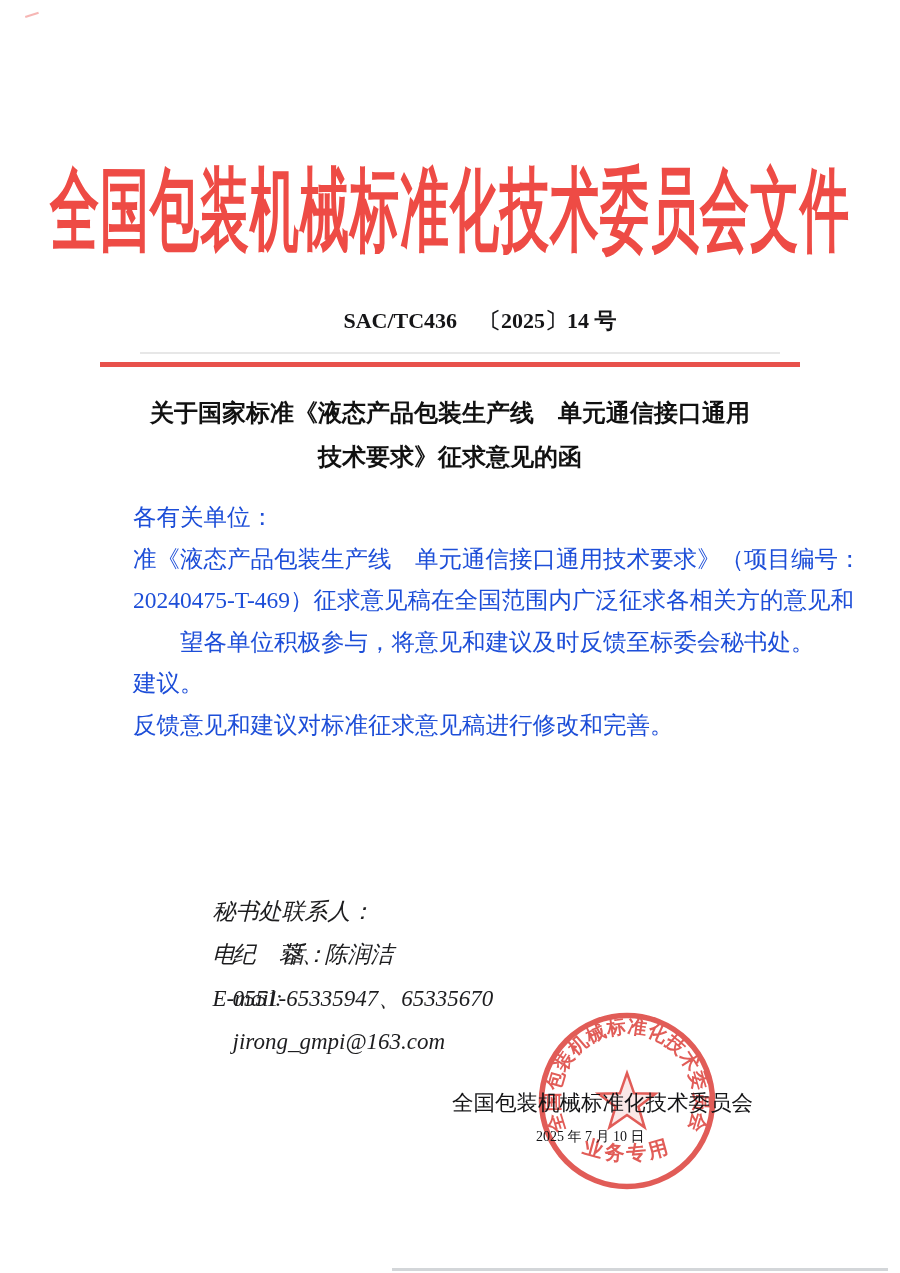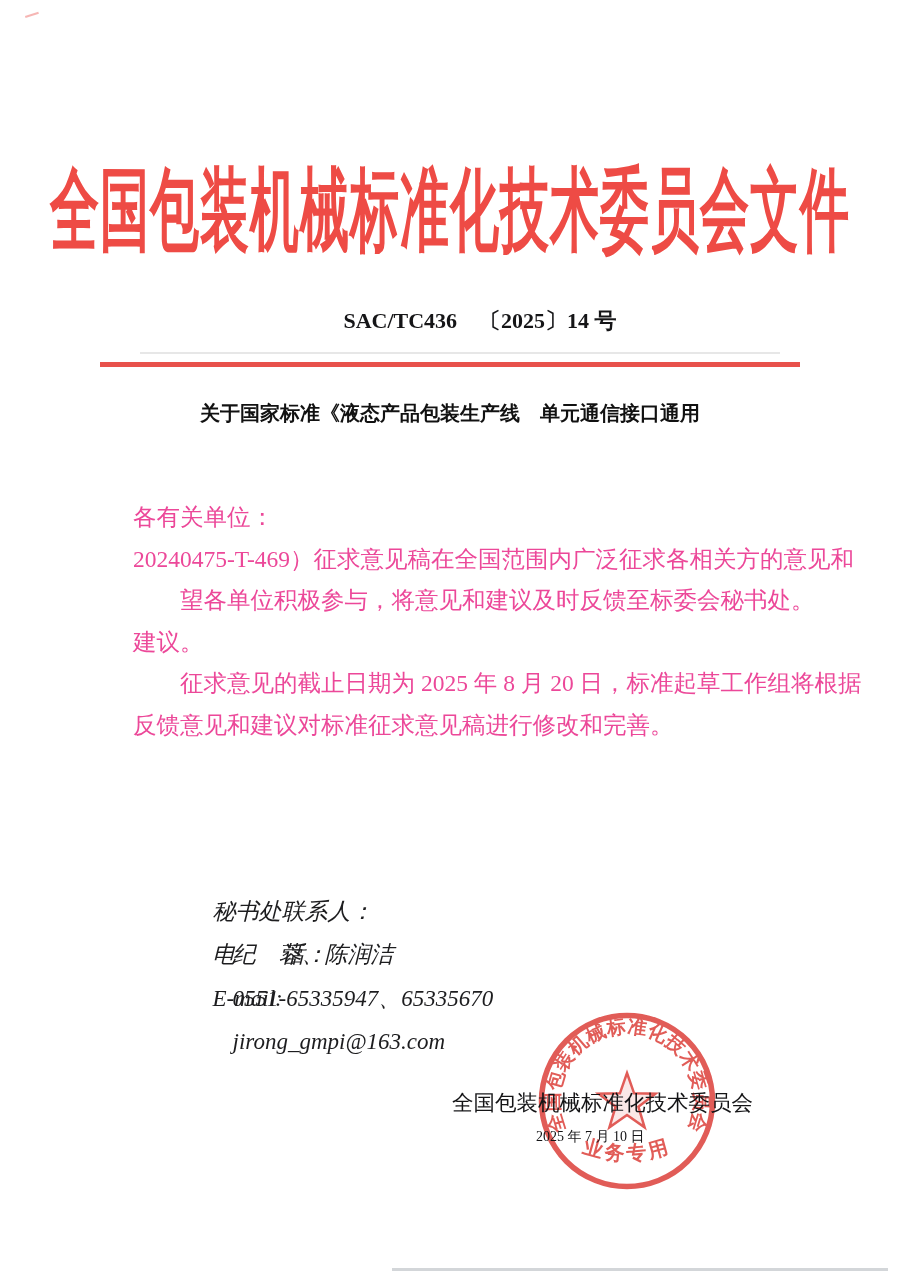--- a/index.html
+++ b/index.html
@@ -25,25 +25,25 @@
   .doc-number{
     position:absolute;left:0;right:0;top:306px;text-align:center;
     font-size:22px;font-weight:700;color:#151517;transform:translateX(30px);
     white-space:pre;
   }
   
   .red-divider{position:absolute;left:100px;top:362px;width:700px;height:5px;
     background:#e8514b;}
   
   .subject{position:absolute;left:0;right:0;top:391px;text-align:center;
-    font-weight:700;font-size:20px;color:#111;}
+    font-weight:700;font-size:24px;color:#111;}
   .subject .line{line-height:44px;white-space:pre;}
   
   .body-text{position:absolute;left:133px;top:497px;width:680px;
-    font-size:23.5px;line-height:41.6px;color:#ec4899;}
+    font-size:23.5px;line-height:41.6px;color:#1d4ed8;}
   .body-text .bline{white-space:pre;}
   
   .contacts{position:absolute;left:178px;top:846px;font-size:23px;color:#1d1d1f;}
   .contact-row{height:43.5px;line-height:43.5px;white-space:pre;font-style:italic;}
   .c-label{white-space:pre;}
   .c-value{white-space:pre;margin-left:20px;}
   
   .sig-org{position:absolute;left:452px;top:1088px;font-size:21.5px;color:#141416;
     white-space:pre;z-index:3;}
   .sig-date{position:absolute;left:536px;top:1128px;font-size:14px;color:#141416;
@@ -63,28 +63,29 @@
   <div class="bottom-scan-line"></div>
 
   <div class="letterhead">全国包装机械标准化技术委员会文件</div>
 
   <div class="doc-number">SAC/TC436　〔2025〕14 号</div>
 
   <div class="red-divider"></div>
 
   <div class="subject">
     <div class="line">关于国家标准《液态产品包装生产线　单元通信接口通用</div>
+    <div class="line">技术要求》征求意见的函</div>
   </div>
 
   <div class="body-text">
     <div class="bline">各有关单位：</div>
+    <div class="bline">准《液态产品包装生产线　单元通信接口通用技术要求》（项目编号：</div>
     <div class="bline">20240475-T-469）征求意见稿在全国范围内广泛征求各相关方的意见和</div>
     <div class="bline">　　望各单位积极参与，将意见和建议及时反馈至标委会秘书处。</div>
     <div class="bline">建议。</div>
-    <div class="bline">　　征求意见的截止日期为 2025 年 8 月 20 日，标准起草工作组将根据</div>
     <div class="bline">反馈意见和建议对标准征求意见稿进行修改和完善。</div>
   </div>
 
   <div class="contacts">
     <div class="contact-row">
       <span class="c-label">秘书处联系人：</span>
       <span class="c-value">纪　蓉、陈润洁</span>
     </div>
     <div class="contact-row">
       <span class="c-label">电　　话：</span>

